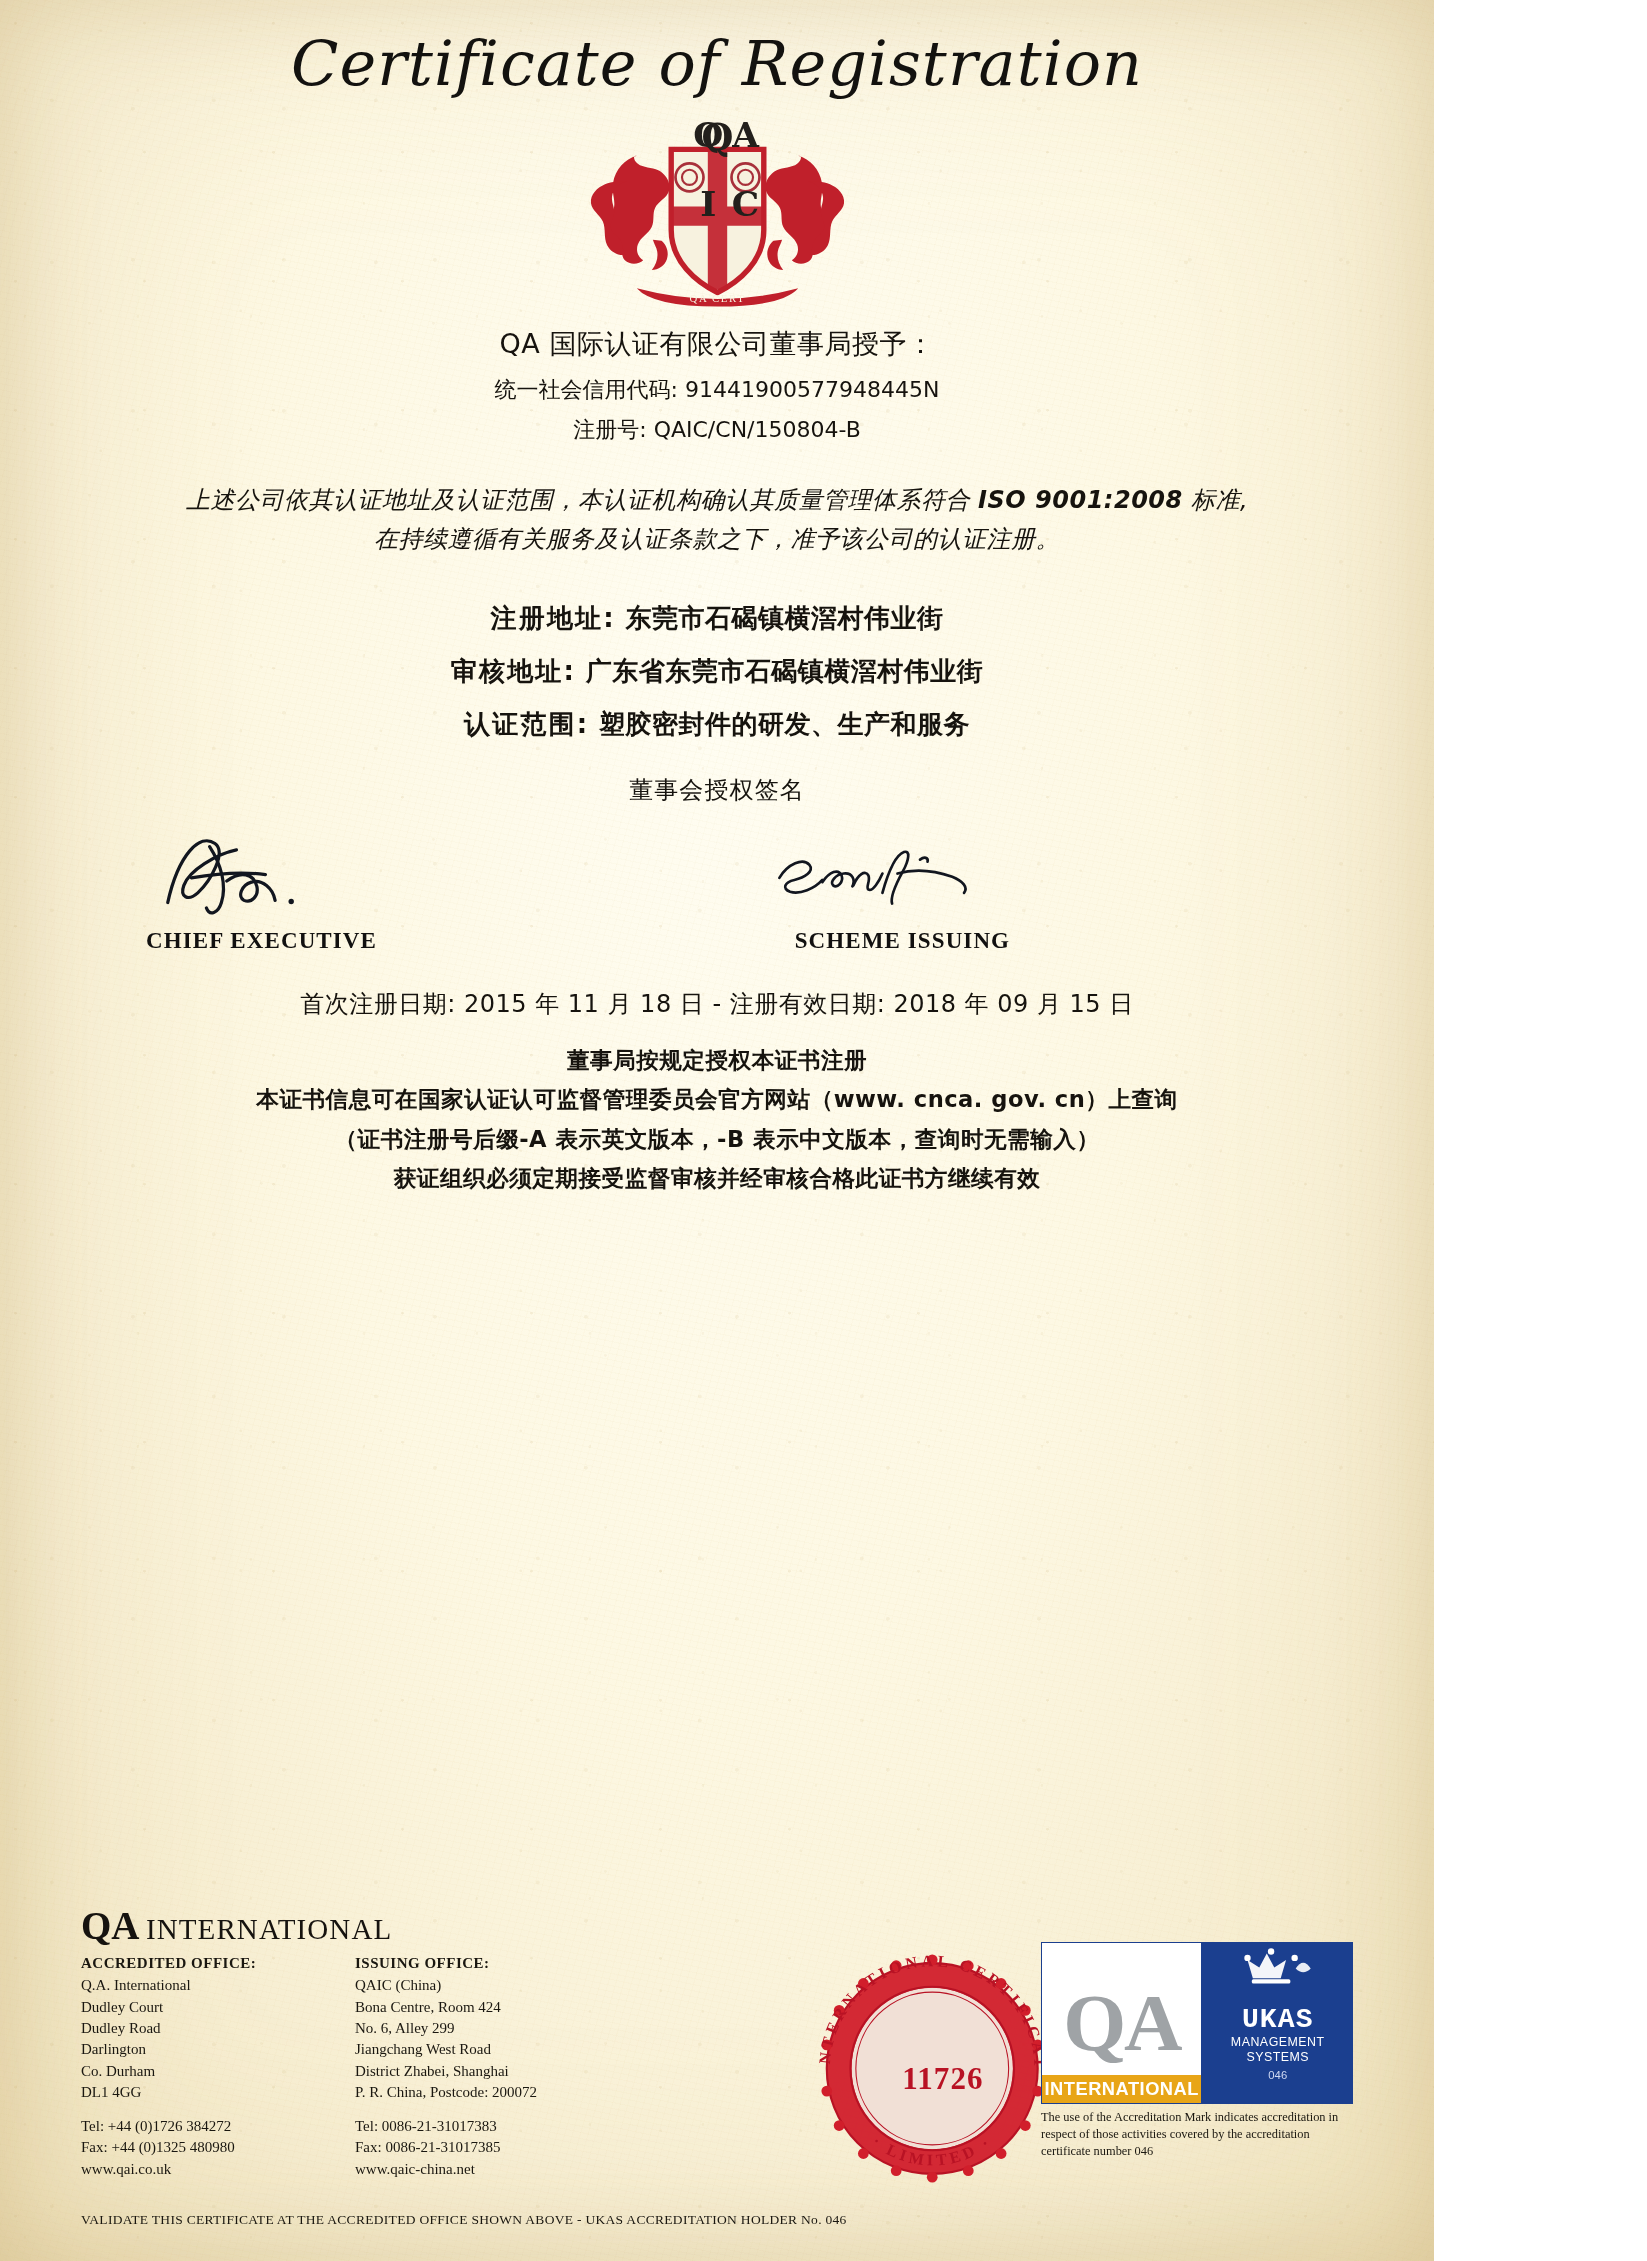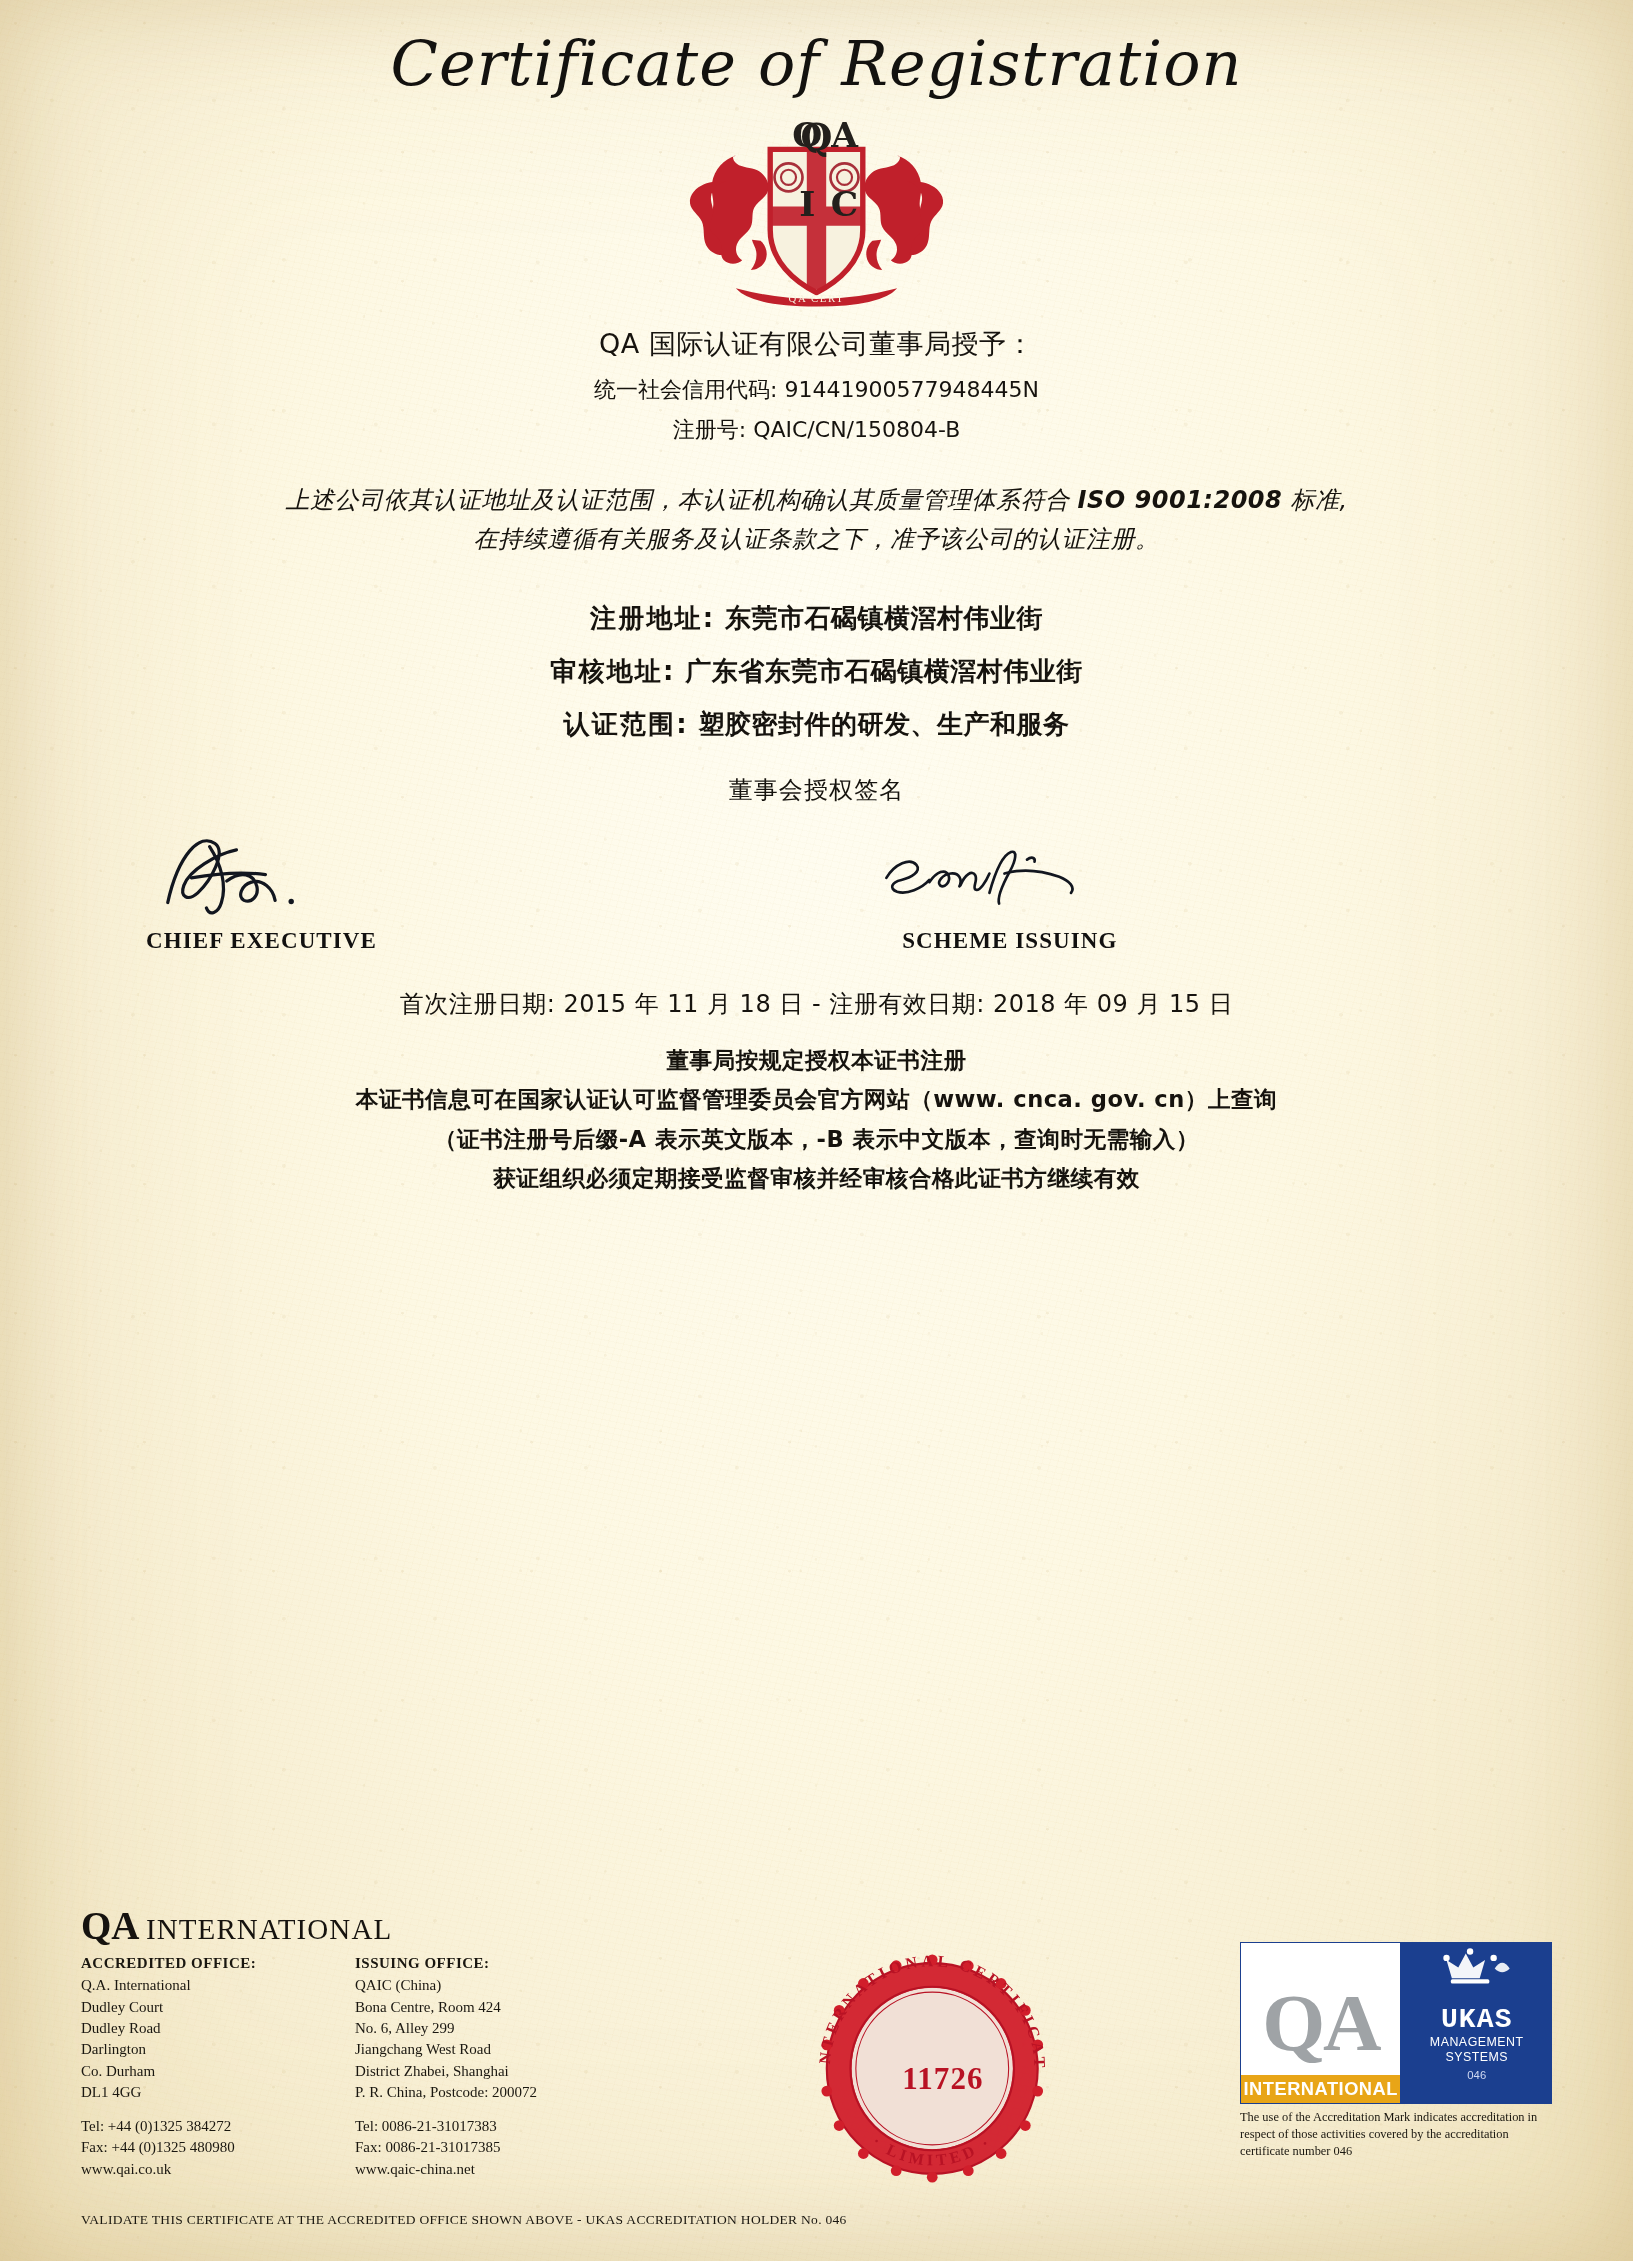--- a/index.html
+++ b/index.html
@@ -8,21 +8,21 @@
     background: #ffffff;
   }
   body {
     width: 1647px;
     height: 2261px;
     font-family: "Liberation Serif", serif;
     overflow: hidden;
   }
   .page {
     position: relative;
-    width: 1633px;
+    width: 1434px;
     height: 2261px;
     background:
       radial-gradient(ellipse at 50% 30%, #fffdf2 0%, #fdf8e3 45%, #f6edd0 78%, #efe2bc 100%);
     box-sizing: border-box;
     overflow: hidden;
   }
   
   .texture {
     position: absolute;
     inset: 0;
@@ -460,21 +460,21 @@
     <div class="addr-cols">
       <div class="addr-col accredited">
         <div class="head">ACCREDITED OFFICE:</div>
         <div>Q.A. International</div>
         <div>Dudley Court</div>
         <div>Dudley Road</div>
         <div>Darlington</div>
         <div>Co. Durham</div>
         <div>DL1 4GG</div>
         <div class="gap"></div>
-        <div>Tel: +44 (0)1325 384272</div>
+        <div>Tel: +44 (0)1726 384272</div>
         <div>Fax: +44 (0)1325 480980</div>
         <div>www.qai.co.uk</div>
       </div>
 
       <div class="addr-col issuing">
         <div class="head">ISSUING OFFICE:</div>
         <div>QAIC (China)</div>
         <div>Bona Centre, Room 424</div>
         <div>No. 6, Alley 299</div>
         <div>Jiangchang West Road</div>

